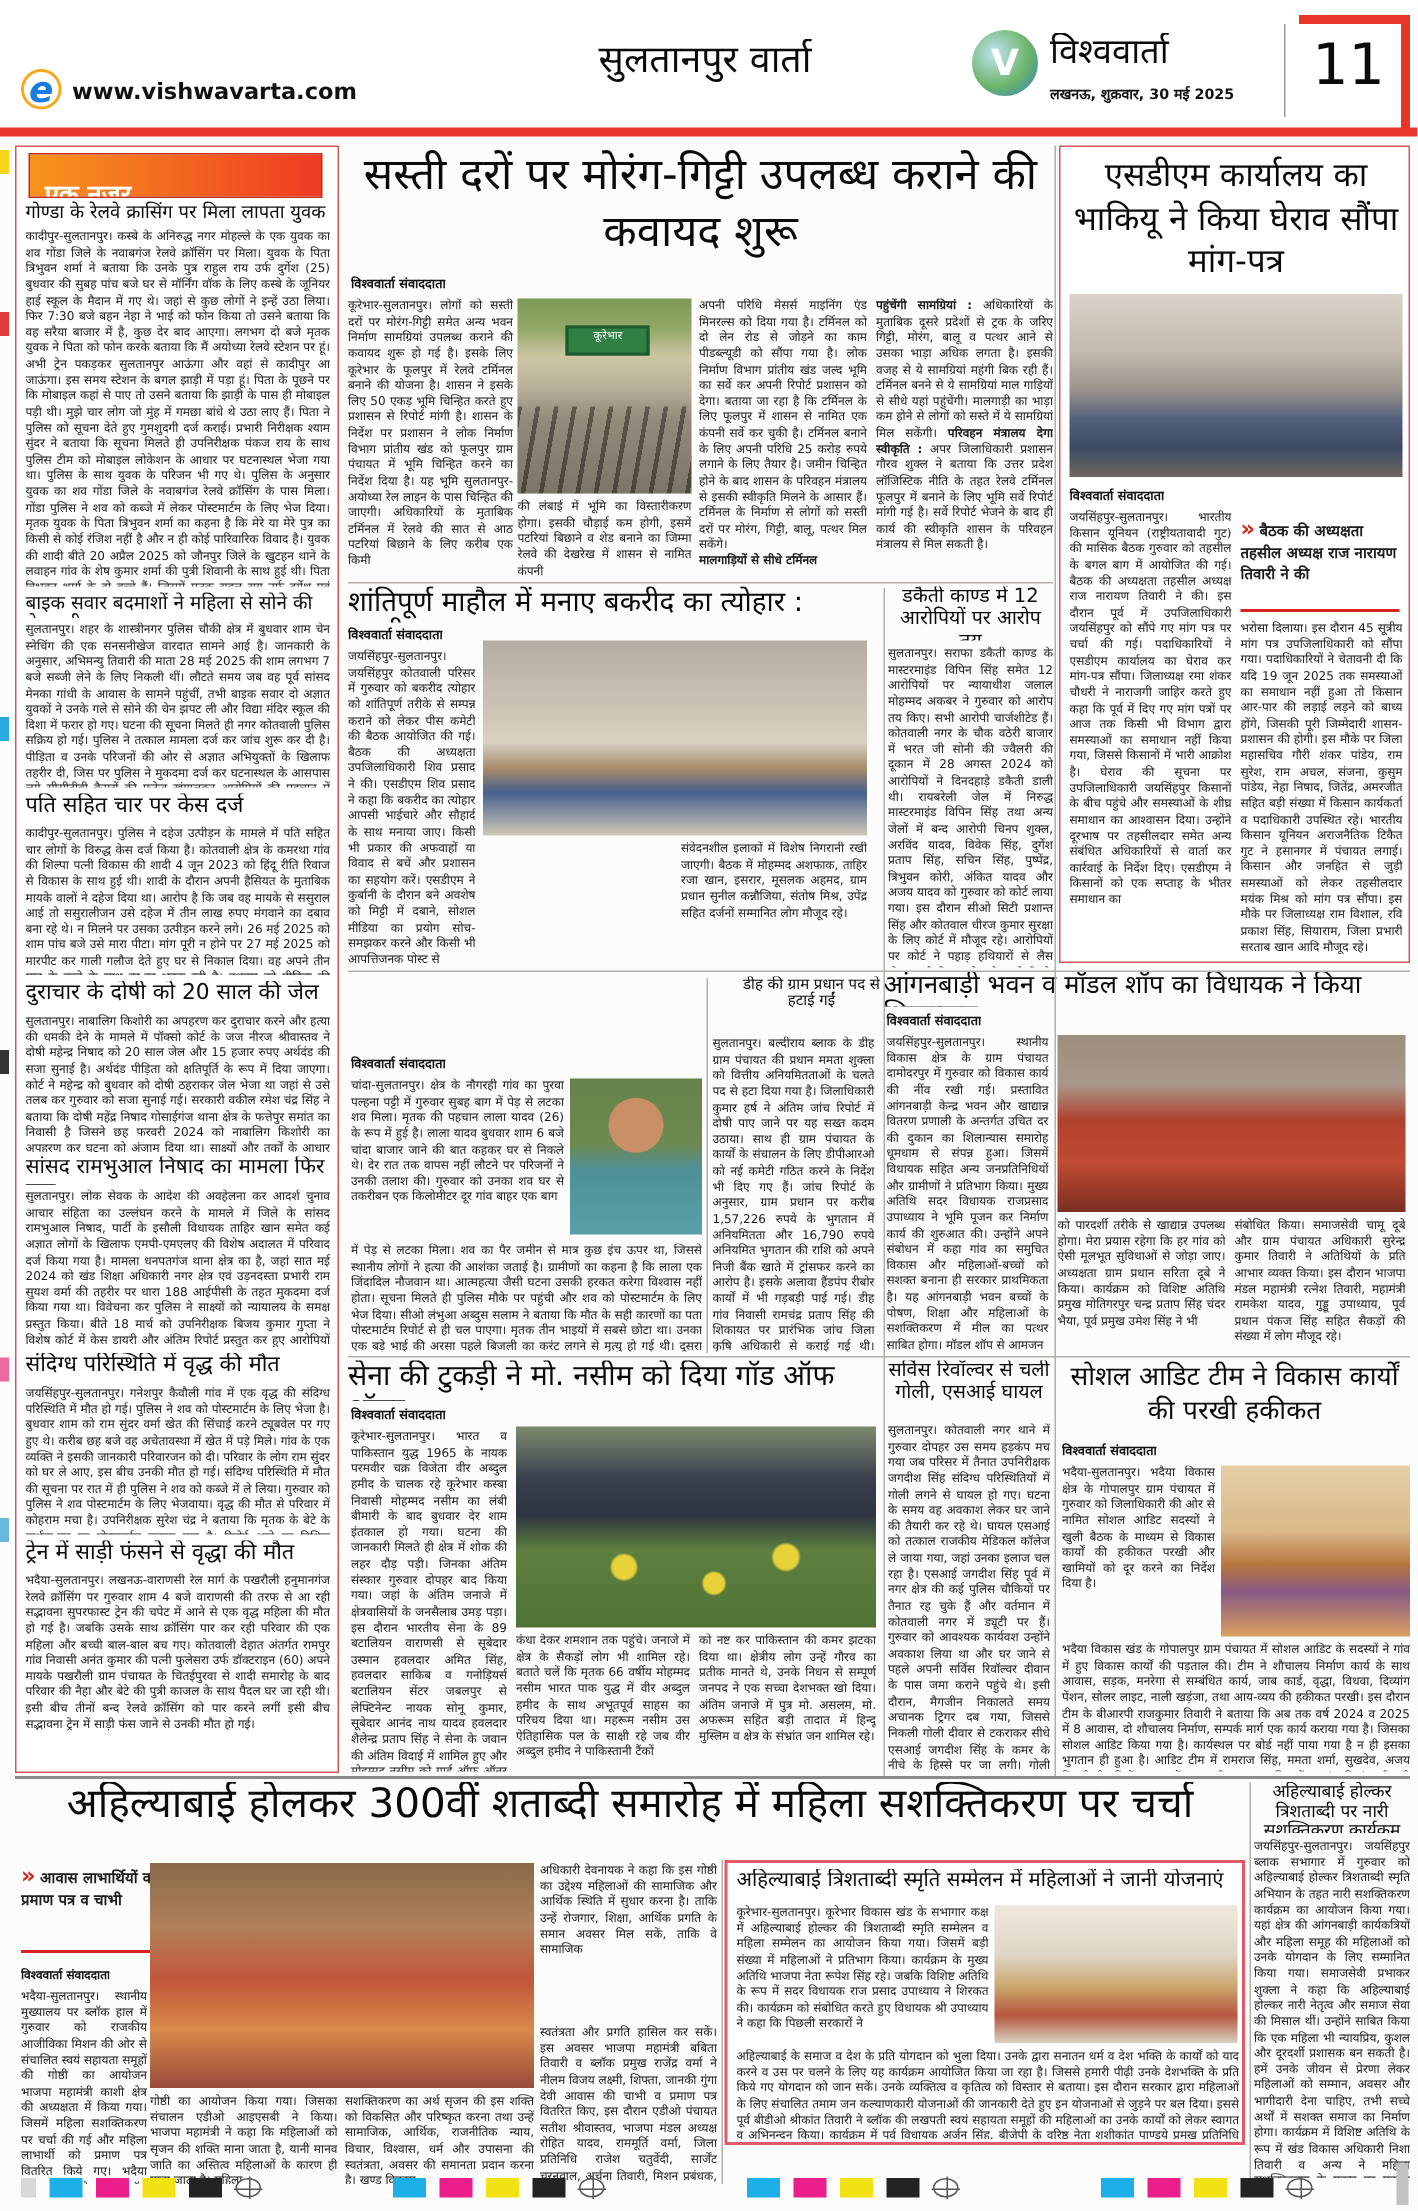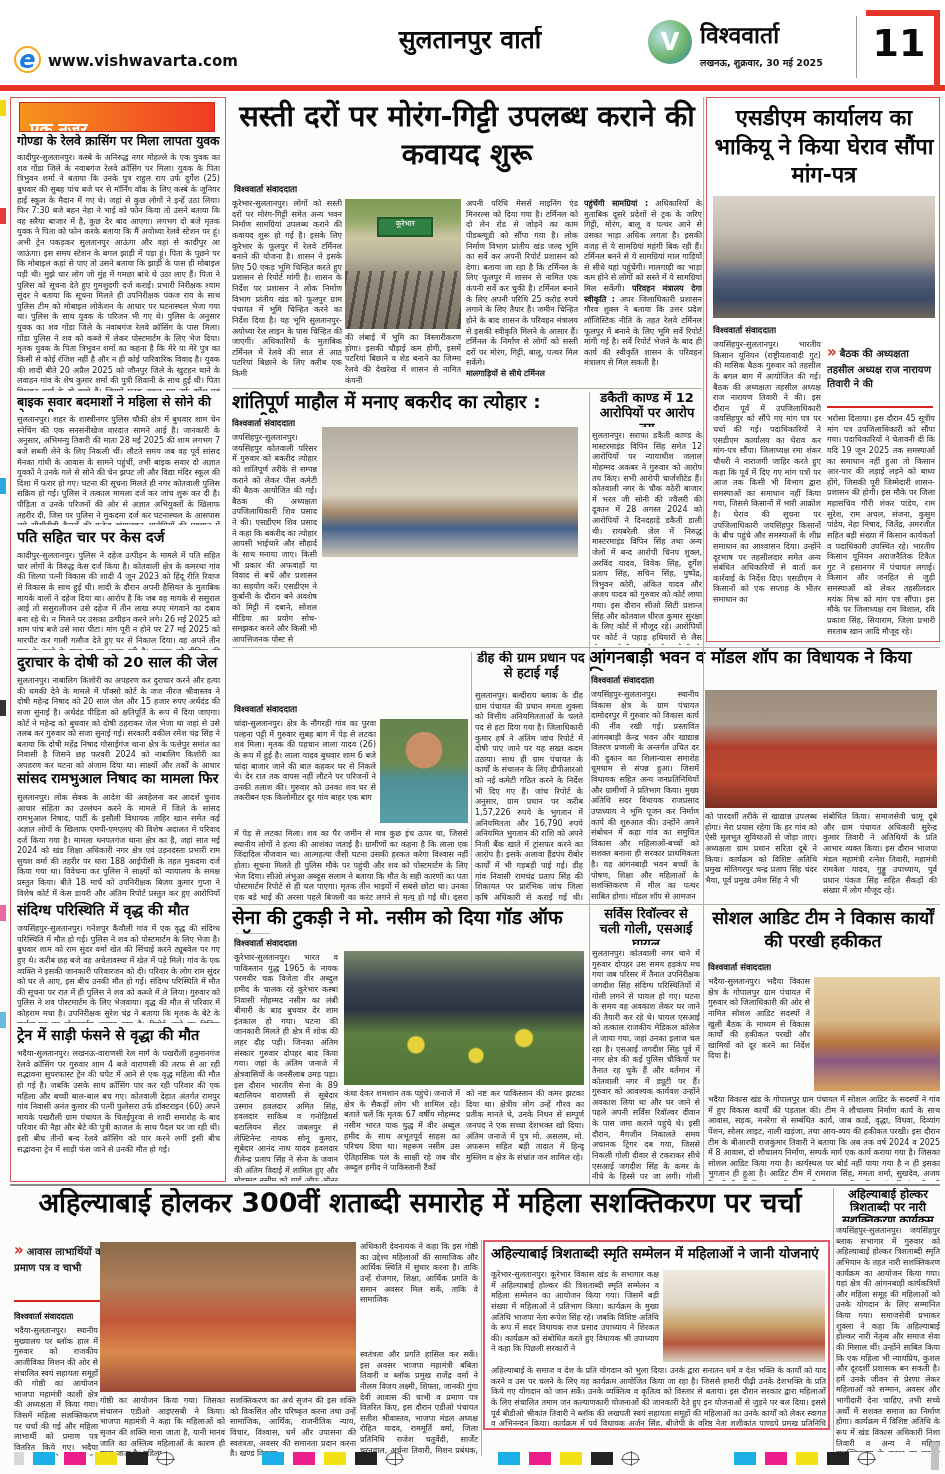--- a/index.html
+++ b/index.html
@@ -1,20 +1,20 @@
 <!DOCTYPE html>
 <html><head>
 <meta charset="utf-8">
 <style>
 *{margin:0;padding:0;box-sizing:border-box;}
 html,body{width:945px;}
 body{height:1474px;background:#fcfcfa;font-family:"DejaVu Sans",sans-serif;position:relative;color:#111;}
 .abs{position:absolute;}
 .bt{font-size:8px;line-height:1.33;text-align:justify;color:#1b1b1b;overflow:hidden;}
-.hl{font-weight:700;color:#0a0a0a;overflow:hidden;line-height:1.14;font-family:"DejaVu Sans",sans-serif;}
+.hl{font-weight:400;color:#0a0a0a;overflow:hidden;line-height:1.14;font-family:"DejaVu Sans",sans-serif;}
 .ctr{text-align:center;}
 .byl{font-size:8.5px;font-weight:700;color:#111;overflow:hidden;white-space:nowrap;}
 .byl span{border-bottom:1px solid #333;padding-bottom:1px;}
 .rule{background:#b5aea6;position:absolute;}
 .redbox{border:1.6px solid #d4575b;}
 .ph{position:absolute;overflow:hidden;background:#cfc9bd;}
 .ph-rail{background:linear-gradient(180deg,#7d9a55 0%,#93a868 16%,#cdc6a4 30%,#b9b29a 45%,#8e887b 62%,#6f6a5e 100%);}
 .rail-tracks{position:absolute;left:0;right:0;bottom:0;height:45%;background:repeating-linear-gradient(100deg,rgba(45,40,33,.55) 0 3px,rgba(160,150,130,.25) 3px 12px);}
 .rail-sign{position:absolute;left:28%;top:14%;width:48%;height:15%;background:#2f8042;border:2px solid #1c5a2c;color:#fff;font-size:7.5px;text-align:center;line-height:1.4;overflow:hidden;}
 .ph-sdm{background:linear-gradient(180deg,#d8d2c8 0%,#c4bcae 30%,#9a948c 52%,#55617c 68%,#3c4b66 84%,#6f675c 100%);}
@@ -110,54 +110,55 @@
   <div class="abs pq" style="left:120px;top:244px;width:108px;height:60px;"><span class="mk">»</span><span>बैठक की अध्यक्षता तहसील अध्यक्ष राज नारायण तिवारी ने की</span></div>
   <div class="pq-rule" style="left:120px;top:308px;width:106px;"></div>
   <div class="abs bt" style="left:120px;top:316px;width:108px;height:222px;">भरोसा दिलाया। इस दौरान 45 सूत्रीय मांग पत्र उपजिलाधिकारी को सौंपा गया। पदाधिकारियों ने चेतावनी दी कि यदि 19 जून 2025 तक समस्याओं का समाधान नहीं हुआ तो किसान आर-पार की लड़ाई लड़ने को बाध्य होंगे, जिसकी पूरी जिम्मेदारी शासन-प्रशासन की होगी। इस मौके पर जिला महासचिव गौरी शंकर पांडेय, राम सुरेश, राम अचल, संजना, कुसुम पांडेय, नेहा निषाद, जितेंद्र, अमरजीत सहित बड़ी संख्या में किसान कार्यकर्ता व पदाधिकारी उपस्थित रहे। भारतीय किसान यूनियन अराजनैतिक टिकैत गुट ने हसानगर में पंचायत लगाई। किसान और जनहित से जुड़ी समस्याओं को लेकर तहसीलदार मयंक मिश्र को मांग पत्र सौंपा। इस मौके पर जिलाध्यक्ष राम विशाल, रवि प्रकाश सिंह, सियाराम, जिला प्रभारी सरताब खान आदि मौजूद रहे।</div>
 </div>
 
 <div class="abs" style="left:232px;top:389px;width:356px;height:259px;">
   <div class="abs hl" style="left:0;top:2px;width:356px;height:24px;font-size:18.5px;">शांतिपूर्ण माहौल में मनाए बकरीद का त्योहार : एसडीएम</div>
   <div class="abs byl" style="left:0;top:28px;"><span>विश्ववार्ता संवाददाता</span></div>
   <div class="abs bt" style="left:0;top:44px;width:85px;height:213px;">जयसिंहपुर-सुलतानपुर। जयसिंहपुर कोतवाली परिसर में गुरुवार को बकरीद त्योहार को शांतिपूर्ण तरीके से सम्पन्न कराने को लेकर पीस कमेटी की बैठक आयोजित की गई। बैठक की अध्यक्षता उपजिलाधिकारी शिव प्रसाद ने की। एसडीएम शिव प्रसाद ने कहा कि बकरीद का त्योहार आपसी भाईचारे और सौहार्द के साथ मनाया जाए। किसी भी प्रकार की अफवाहों या विवाद से बचें और प्रशासन का सहयोग करें। एसडीएम ने कुर्बानी के दौरान बने अवशेष को मिट्टी में दबाने, सोशल मीडिया का प्रयोग सोच-समझकर करने और किसी भी आपत्तिजनक पोस्ट से</div>
   <div class="abs ph ph-bak" style="left:90px;top:38px;width:256px;height:130px;"></div>
+  <div class="abs bt" style="left:222px;top:172px;width:124px;height:85px;">संवेदनशील इलाकों में विशेष निगरानी रखी जाएगी। बैठक में मोहम्मद अशफाक, ताहिर रजा खान, इसरार, मूसलक अहमद, ग्राम प्रधान सुनील कन्नौजिया, संतोष मिश्र, उपेंद्र सहित दर्जनों सम्मानित लोग मौजूद रहे।</div>
 </div>
 
 <div class="abs" style="left:592px;top:389px;width:110px;height:259px;">
   <div class="abs hl ctr" style="left:0;top:2px;width:110px;height:36px;font-size:13px;">डकैती काण्ड में 12 आरोपियों पर आरोप तय</div>
   <div class="abs bt" style="left:0;top:42px;width:110px;height:214px;">सुलतानपुर। सराफा डकैती काण्ड के मास्टरमाइंड विपिन सिंह समेत 12 आरोपियों पर न्यायाधीश जलाल मोहम्मद अकबर ने गुरुवार को आरोप तय किए। सभी आरोपी चार्जशीटेड हैं। कोतवाली नगर के चौक वठेरी बाजार में भरत जी सोनी की ज्वैलरी की दूकान में 28 अगस्त 2024 को आरोपियों ने दिनदहाड़े डकैती डाली थी। रायबरेली जेल में निरुद्ध मास्टरमाइंड विपिन सिंह तथा अन्य जेलों में बन्द आरोपी चिनप शुक्ल, अरविंद यादव, विवेक सिंह, दुर्गेश प्रताप सिंह, सचिन सिंह, पुष्पेंद्र, त्रिभुवन कोरी, अंकित यादव और अजय यादव को गुरुवार को कोर्ट लाया गया। इस दौरान सीओ सिटी प्रशान्त सिंह और कोतवाल धीरज कुमार सुरक्षा के लिए कोर्ट में मौजूद रहे। आरोपियों पर कोर्ट ने पहाड़ हथियारों से लैस होकर डकैती डालने और डकैती के सामानों का बंटवारा करने के आरोप तय किए हैं।</div>
 </div>
 
 <div class="abs" style="left:232px;top:649px;width:238px;height:255px;">
   <div class="abs byl" style="left:2px;top:54px;"><span>विश्ववार्ता संवाददाता</span></div>
   <div class="abs bt" style="left:2px;top:70px;width:142px;height:110px;">चांदा-सुलतानपुर। क्षेत्र के नौगरही गांव का पुरवा पल्हना पट्टी में गुरुवार सुबह बाग में पेड़ से लटका शव मिला। मृतक की पहचान लाला यादव (26) के रूप में हुई है। लाला यादव बुधवार शाम 6 बजे चांदा बाजार जाने की बात कहकर घर से निकले थे। देर रात तक वापस नहीं लौटने पर परिजनों ने उनकी तलाश की। गुरुवार को उनका शव घर से तकरीबन एक किलोमीटर दूर गांव बाहर एक बाग</div>
   <div class="abs ph ph-man" style="left:148px;top:70px;width:88px;height:104px;"></div>
   <div class="abs bt" style="left:2px;top:180px;width:234px;height:72px;">में पेड़ से लटका मिला। शव का पैर जमीन से मात्र कुछ इंच ऊपर था, जिससे स्थानीय लोगों ने हत्या की आशंका जताई है। ग्रामीणों का कहना है कि लाला एक जिंदादिल नौजवान था। आत्महत्या जैसी घटना उसकी हरकत करेगा विश्वास नहीं होता। सूचना मिलते ही पुलिस मौके पर पहुंची और शव को पोस्टमार्टम के लिए भेज दिया। सीओ लंभुआ अब्दुस सलाम ने बताया कि मौत के सही कारणों का पता पोस्टमार्टम रिपोर्ट से ही चल पाएगा। मृतक तीन भाइयों में सबसे छोटा था। उनका एक बड़े भाई की अरसा पहले बिजली का करंट लगने से मृत्यु हो गई थी। दूसरा भाई अपने ससुराल में रहता है। मृतक की एक ढाई साल की बच्ची भी है। परिजनों का रो-रोकर हाल बेहाल है। लाला यादव खेती के अलावा टेंट का व्यवसाय करता था। हालांकि उसकी ख्याति एक क्रिकेटर के तौर पर थी।</div>
 </div>
 
 <div class="abs" style="left:473px;top:649px;width:112px;height:255px;">
-  <div class="abs hl ctr" style="left:4px;top:2px;width:108px;height:36px;font-size:13px;">डीह की ग्राम प्रधान पद से हटाई गईं</div>
+  <div class="abs hl ctr" style="left:14px;top:2px;width:108px;height:36px;font-size:10px;">डीह की ग्राम प्रधान पद से हटाई गईं</div>
   <div class="abs bt" style="left:2px;top:42px;width:108px;height:210px;">सुलतानपुर। बल्दीराय ब्लाक के डीह ग्राम पंचायत की प्रधान ममता शुक्ला को वित्तीय अनियमितताओं के चलते पद से हटा दिया गया है। जिलाधिकारी कुमार हर्ष ने अंतिम जांच रिपोर्ट में दोषी पाए जाने पर यह सख्त कदम उठाया। साथ ही ग्राम पंचायत के कार्यों के संचालन के लिए डीपीआरओ को नई कमेटी गठित करने के निर्देश भी दिए गए हैं। जांच रिपोर्ट के अनुसार, ग्राम प्रधान पर करीब 1,57,226 रुपये के भुगतान में अनियमितता और 16,790 रुपये अनियमित भुगतान की राशि को अपने निजी बैंक खाते में ट्रांसफर करने का आरोप है। इसके अलावा हैंडपंप रीबोर कार्यों में भी गड़बड़ी पाई गई। डीह गांव निवासी रामचंद्र प्रताप सिंह की शिकायत पर प्रारंभिक जांच जिला कृषि अधिकारी से कराई गई थी। इसके बाद अंतिम जांच की जिम्मेदारी जिला उद्यान अधिकारी और लघु सिंचाई विभाग के अधिशासी अभियंता को सौंपी गई थी।</div>
 </div>
 
 <div class="abs" style="left:589px;top:646px;width:351px;height:258px;">
   <div class="abs hl" style="left:0;top:2px;width:351px;height:23px;font-size:17px;">आंगनबाड़ी भवन व मॉडल शॉप का विधायक ने किया शिलान्यास</div>
   <div class="abs byl" style="left:2px;top:28px;"><span>विश्ववार्ता संवाददाता</span></div>
   <div class="abs bt" style="left:2px;top:44px;width:108px;height:212px;">जयसिंहपुर-सुलतानपुर। स्थानीय विकास क्षेत्र के ग्राम पंचायत दामोदरपुर में गुरुवार को विकास कार्य की नींव रखी गई। प्रस्तावित आंगनबाड़ी केन्द्र भवन और खाद्यान्न वितरण प्रणाली के अन्तर्गत उचित दर की दुकान का शिलान्यास समारोह धूमधाम से संपन्न हुआ। जिसमें विधायक सहित अन्य जनप्रतिनिधियों और ग्रामीणों ने प्रतिभाग किया। मुख्य अतिथि सदर विधायक राजप्रसाद उपाध्याय ने भूमि पूजन कर निर्माण कार्य की शुरुआत की। उन्होंने अपने संबोधन में कहा गांव का समुचित विकास और महिलाओं-बच्चों को सशक्त बनाना ही सरकार प्राथमिकता है। यह आंगनबाड़ी भवन बच्चों के पोषण, शिक्षा और महिलाओं के सशक्तिकरण में मील का पत्थर साबित होगा। मॉडल शॉप से आमजन</div>
   <div class="abs ph ph-found" style="left:116px;top:44px;width:232px;height:118px;"></div>
   <div class="abs bt" style="left:116px;top:166px;width:112px;height:90px;">को पारदर्शी तरीके से खाद्यान्न उपलब्ध होगा। मेरा प्रयास रहेगा कि हर गांव को ऐसी मूलभूत सुविधाओं से जोड़ा जाए। अध्यक्षता ग्राम प्रधान सरिता दूबे ने किया। कार्यक्रम को विशिष्ट अतिथि प्रमुख मोतिगरपुर चन्द्र प्रताप सिंह चंदर भैया, पूर्व प्रमुख उमेश सिंह ने भी</div>
   <div class="abs bt" style="left:234px;top:166px;width:114px;height:90px;">संबोधित किया। समाजसेवी चामू दूबे और ग्राम पंचायत अधिकारी सुरेन्द्र कुमार तिवारी ने अतिथियों के प्रति आभार व्यक्त किया। इस दौरान भाजपा मंडल महामंत्री रत्नेश तिवारी, महामंत्री रामकेश यादव, गुड्डू उपाध्याय, पूर्व प्रधान पंकज सिंह सहित सैकड़ों की संख्या में लोग मौजूद रहे।</div>
 </div>
 
 <div class="abs" style="left:232px;top:905px;width:354px;height:279px;">
   <div class="abs hl" style="left:0;top:2px;width:354px;height:27px;font-size:19px;">सेना की टुकड़ी ने मो. नसीम को दिया गॉड ऑफ ऑनर</div>
   <div class="abs byl" style="left:2px;top:32px;"><span>विश्ववार्ता संवाददाता</span></div>
   <div class="abs bt" style="left:2px;top:48px;width:104px;height:228px;">कूरेभार-सुलतानपुर। भारत व पाकिस्तान युद्ध 1965 के नायक परमवीर चक्र विजेता वीर अब्दुल हमीद के चालक रहे कूरेभार कस्बा निवासी मोहम्मद नसीम का लंबी बीमारी के बाद बुधवार देर शाम इंतकाल हो गया। घटना की जानकारी मिलते ही क्षेत्र में शोक की लहर दौड़ पड़ी। जिनका अंतिम संस्कार गुरुवार दोपहर बाद किया गया। जहां के अंतिम जनाजे में क्षेत्रवासियों के जनसैलाब उमड़ पड़ा। इस दौरान भारतीय सेना के 89 बटालियन वाराणसी से सूबेदार उस्मान हवलदार अमित सिंह, हवलदार साकिब व गनोड़ियर्स बटालियन सेंटर जबलपुर से लेफ्टिनेन्ट नायक सोनू कुमार, सूबेदार आनंद नाथ यादव हवलदार शैलेन्द्र प्रताप सिंह ने सेना के जवान की अंतिम विदाई में शामिल हुए और मोहम्मद नसीम को गार्ड ऑफ ऑनर देते हुए अंतिम सलामी दी और नम आंखों से</div>
   <div class="abs ph ph-fun" style="left:112px;top:46px;width:240px;height:134px;"></div>
-  <div class="abs bt" style="left:112px;top:184px;width:116px;height:92px;">कंधा देकर शमशान तक पहुंचे। जनाजे में क्षेत्र के सैकड़ों लोग भी शामिल रहे। बताते चलें कि मृतक 67 वर्षीय मोहम्मद नसीम भारत पाक युद्ध में वीर अब्दुल हमीद के साथ अभूतपूर्व साहस का परिचय दिया था। महरूम नसीम उस ऐतिहासिक पल के साक्षी रहे जब वीर अब्दुल हमीद ने पाकिस्तानी टैंकों</div>
+  <div class="abs bt" style="left:112px;top:184px;width:116px;height:92px;">कंधा देकर शमशान तक पहुंचे। जनाजे में क्षेत्र के सैकड़ों लोग भी शामिल रहे। बताते चलें कि मृतक 66 वर्षीय मोहम्मद नसीम भारत पाक युद्ध में वीर अब्दुल हमीद के साथ अभूतपूर्व साहस का परिचय दिया था। महरूम नसीम उस ऐतिहासिक पल के साक्षी रहे जब वीर अब्दुल हमीद ने पाकिस्तानी टैंकों</div>
   <div class="abs bt" style="left:234px;top:184px;width:118px;height:92px;">को नष्ट कर पाकिस्तान की कमर झटका दिया था। क्षेत्रीय लोग उन्हें गौरव का प्रतीक मानते थे, उनके निधन से सम्पूर्ण जनपद ने एक सच्चा देशभक्त खो दिया। अंतिम जनाजे में पुत्र मो. असलम, मो. अफरूम सहित बड़ी तादात में हिन्दू मुस्लिम व क्षेत्र के संभ्रांत जन शामिल रहे।</div>
 </div>
 
 <div class="abs" style="left:590px;top:905px;width:112px;height:279px;">
   <div class="abs hl ctr" style="left:2px;top:2px;width:108px;height:38px;font-size:13px;">सर्विस रिवॉल्वर से चली गोली, एसआई घायल</div>
   <div class="abs bt" style="left:2px;top:44px;width:108px;height:232px;">सुलतानपुर। कोतवाली नगर थाने में गुरुवार दोपहर उस समय हड़कंप मच गया जब परिसर में तैनात उपनिरीक्षक जगदीश सिंह संदिग्ध परिस्थितियों में गोली लगने से घायल हो गए। घटना के समय वह अवकाश लेकर घर जाने की तैयारी कर रहे थे। घायल एसआई को तत्काल राजकीय मेडिकल कॉलेज ले जाया गया, जहां उनका इलाज चल रहा है। एसआई जगदीश सिंह पूर्व में नगर क्षेत्र की कई पुलिस चौकियों पर तैनात रह चुके हैं और वर्तमान में कोतवाली नगर में ड्यूटी पर हैं। गुरुवार को आवश्यक कार्यवश उन्होंने अवकाश लिया था और घर जाने से पहले अपनी सर्विस रिवॉल्वर दीवान के पास जमा कराने पहुंचे थे। इसी दौरान, मैगजीन निकालते समय अचानक ट्रिगर दब गया, जिससे निकली गोली दीवार से टकराकर सीधे एसआई जगदीश सिंह के कमर के नीचे के हिस्से पर जा लगी। गोली लगते ही एसआई मौके पर गिर पड़े। घायल एसआई को मेडिकल कॉलेज पहुंचाया गया।</div>
 </div>
 
 <div class="abs" style="left:706px;top:905px;width:234px;height:279px;">
   <div class="abs hl ctr" style="left:2px;top:2px;width:230px;height:50px;font-size:17.5px;line-height:1.3;">सोशल आडिट टीम ने विकास कार्यों की परखी हकीकत</div>

